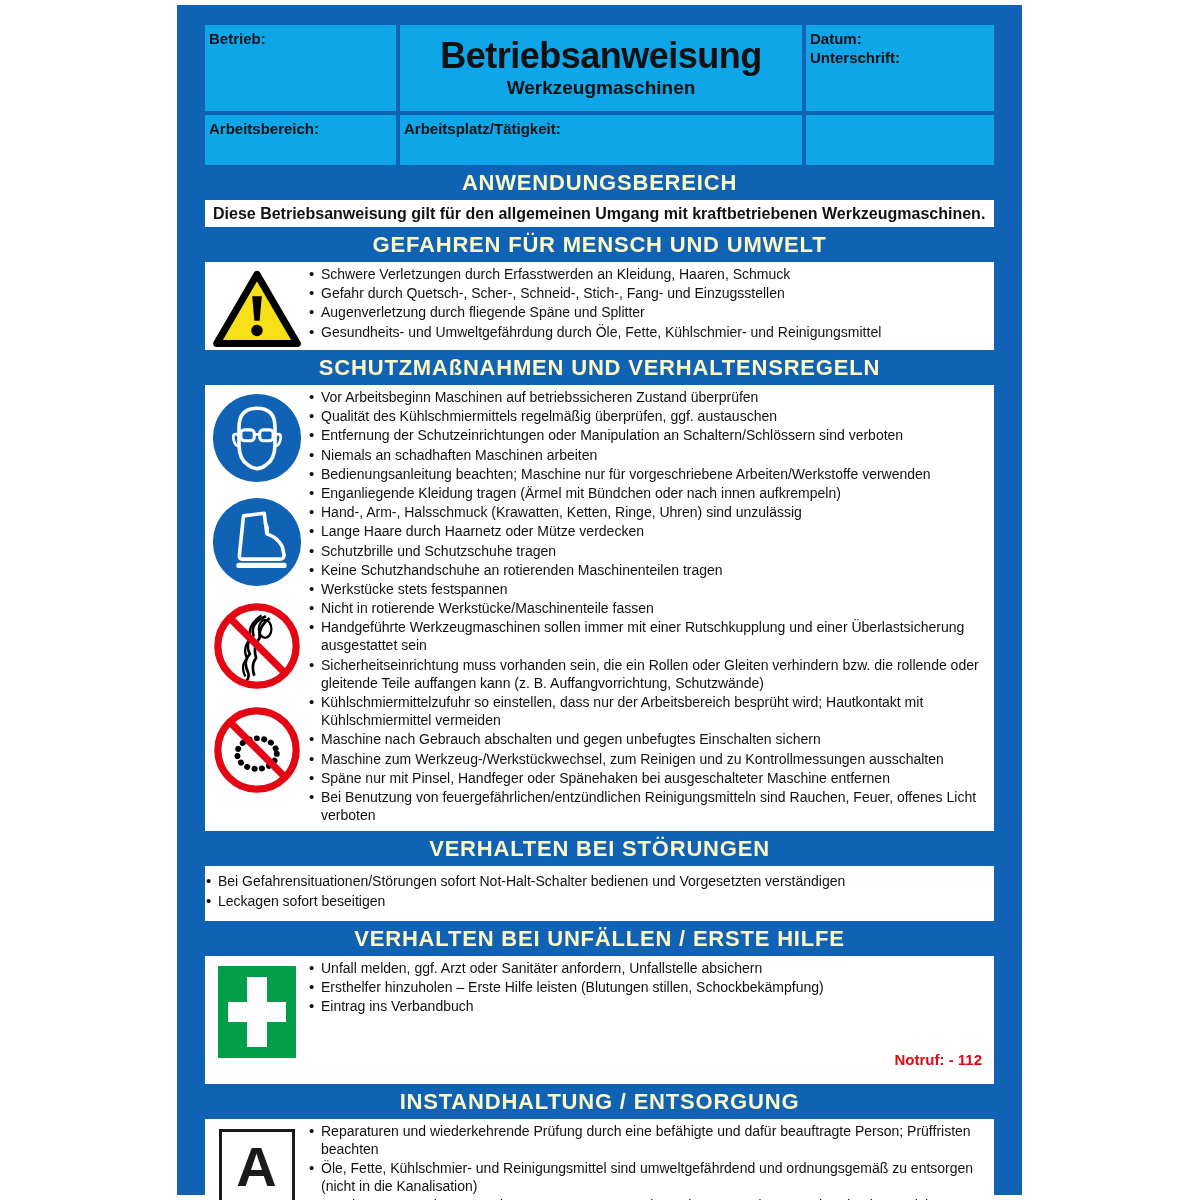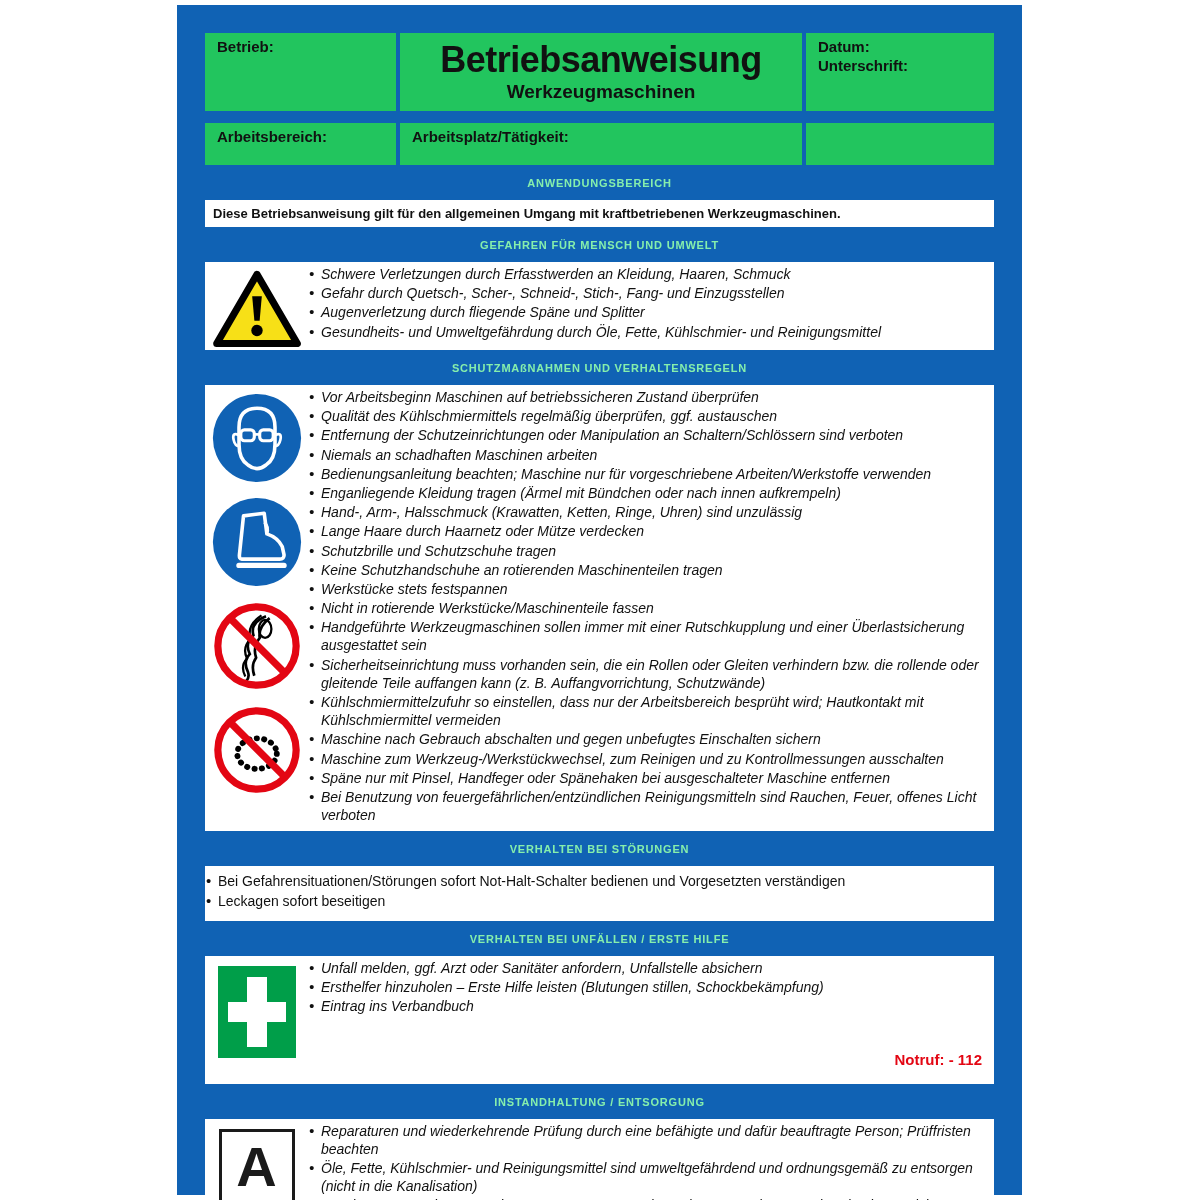--- a/index.html
+++ b/index.html
@@ -12,40 +12,40 @@
     position:absolute;left:177px;top:5px;width:845px;height:1190px;
     background:#1062b4;box-sizing:border-box;
   }
   .content{position:absolute;left:28px;top:20px;width:789px;}
 
   
   .hdr{
     display:grid;grid-template-columns:191px 402px 188px;grid-template-rows:86px 50px;
     gap:4px;background:#1062b4;
   }
-  .cell{background:#22c55e;box-sizing:border-box;padding:5px 12px;margin-top:8px;}
+  .cell{background:#0ea5e9;box-sizing:border-box;padding:5px 4px;}
   .cell .lbl{font-weight:bold;font-size:15px;line-height:1.25;}
   .title-cell{display:flex;flex-direction:column;align-items:center;justify-content:center;text-align:right;}
   .doc-title{font-weight:bold;font-size:36px;letter-spacing:-0.5px;line-height:1.05;}
   .doc-subtitle{font-weight:bold;font-size:19px;margin-top:3px;}
 
   
   .band{
     margin:5px 0 4px 0;height:26px;display:flex;align-items:center;justify-content:center;
-    color:#86efac;font-weight:bold;font-size:11px;letter-spacing:0.8px;white-space:nowrap;
+    color:#fef9c3;font-weight:bold;font-size:22px;letter-spacing:0.8px;white-space:nowrap;
   }
 
   
   .box{background:#fff;box-sizing:border-box;}
   .intro-box{height:27px;display:flex;align-items:center;padding:0 8px;}
-  .intro-text{font-weight:bold;font-size:13px;}
+  .intro-text{font-weight:bold;font-size:16px;}
 
   .split{display:flex;align-items:flex-start;}
   .icon-col{width:103px;flex:0 0 103px;display:flex;flex-direction:column;align-items:center;}
-  .list-col{flex:1;padding:6px 14px 6px 0;font-style:italic;}
+  .list-col{flex:1;padding:6px 14px 6px 0;}
 
   ul.blist{list-style:none;margin:0;padding:0;font-size:14px;line-height:1.3;}
   ul.blist li{position:relative;padding-left:13px;margin:1px 0;}
   ul.blist li::before{content:"\2022";position:absolute;left:1px;top:-1px;font-size:15px;}
 
   .gefahren-box{min-height:88px;padding:2px 0;}
   .schutz-box{padding:2px 0 6px 0;}
   .schutz-icons{padding-top:6px;gap:14px;}
   .stoer-box{padding:5px 0 10px 0;}
   .stoer-indent{margin-left:103px;}

